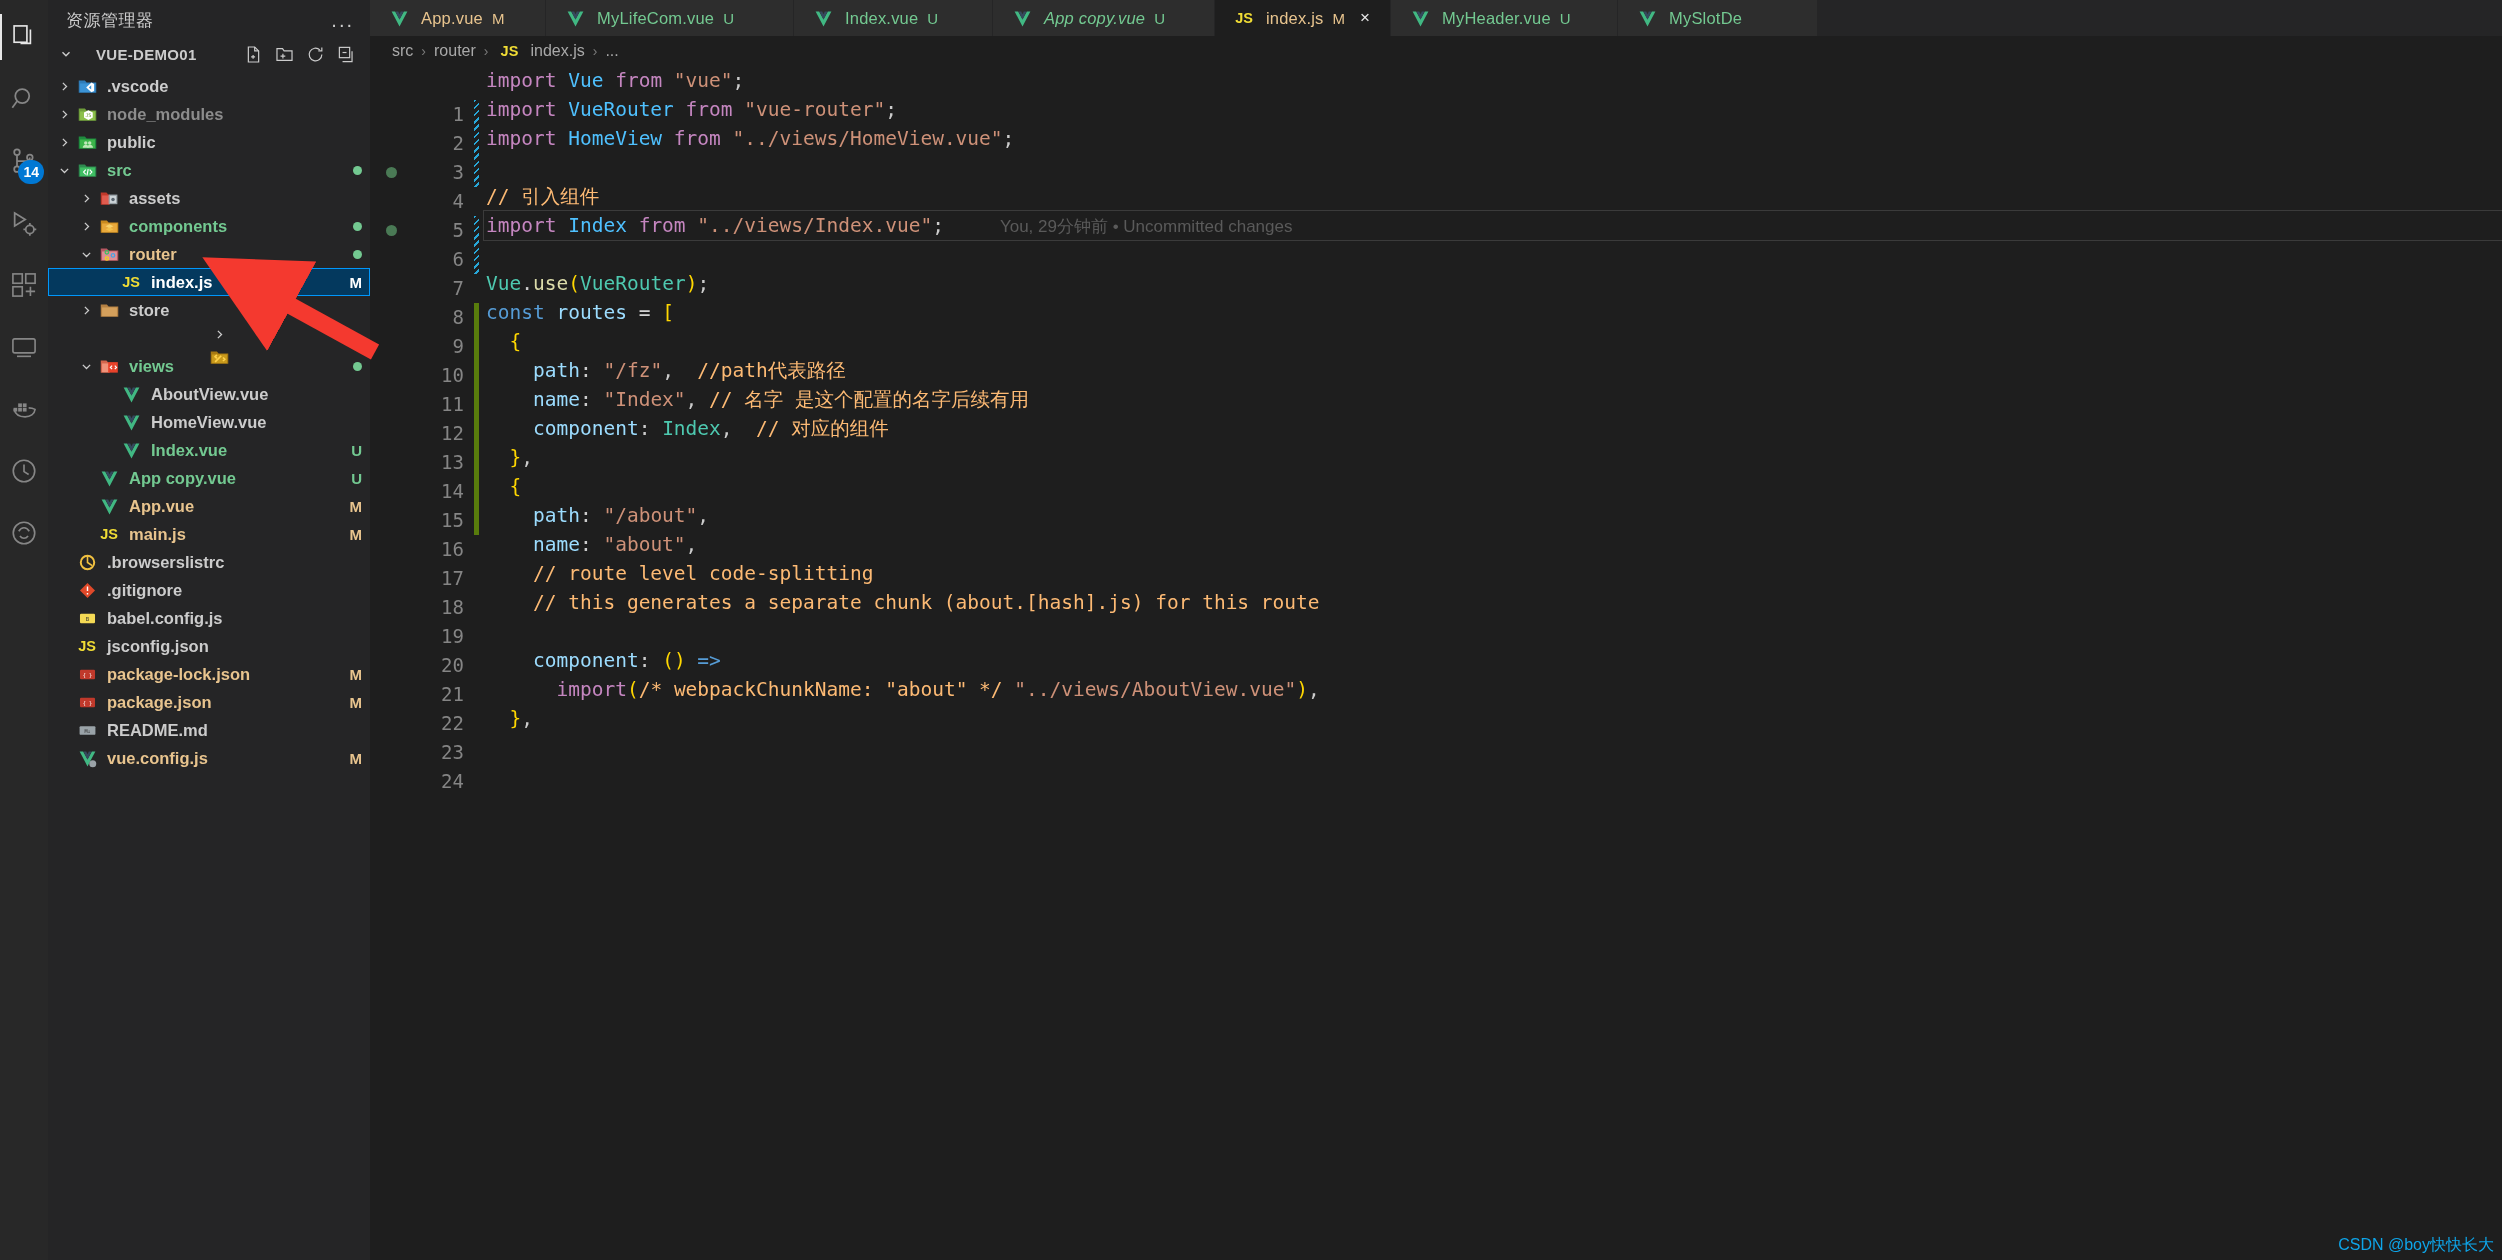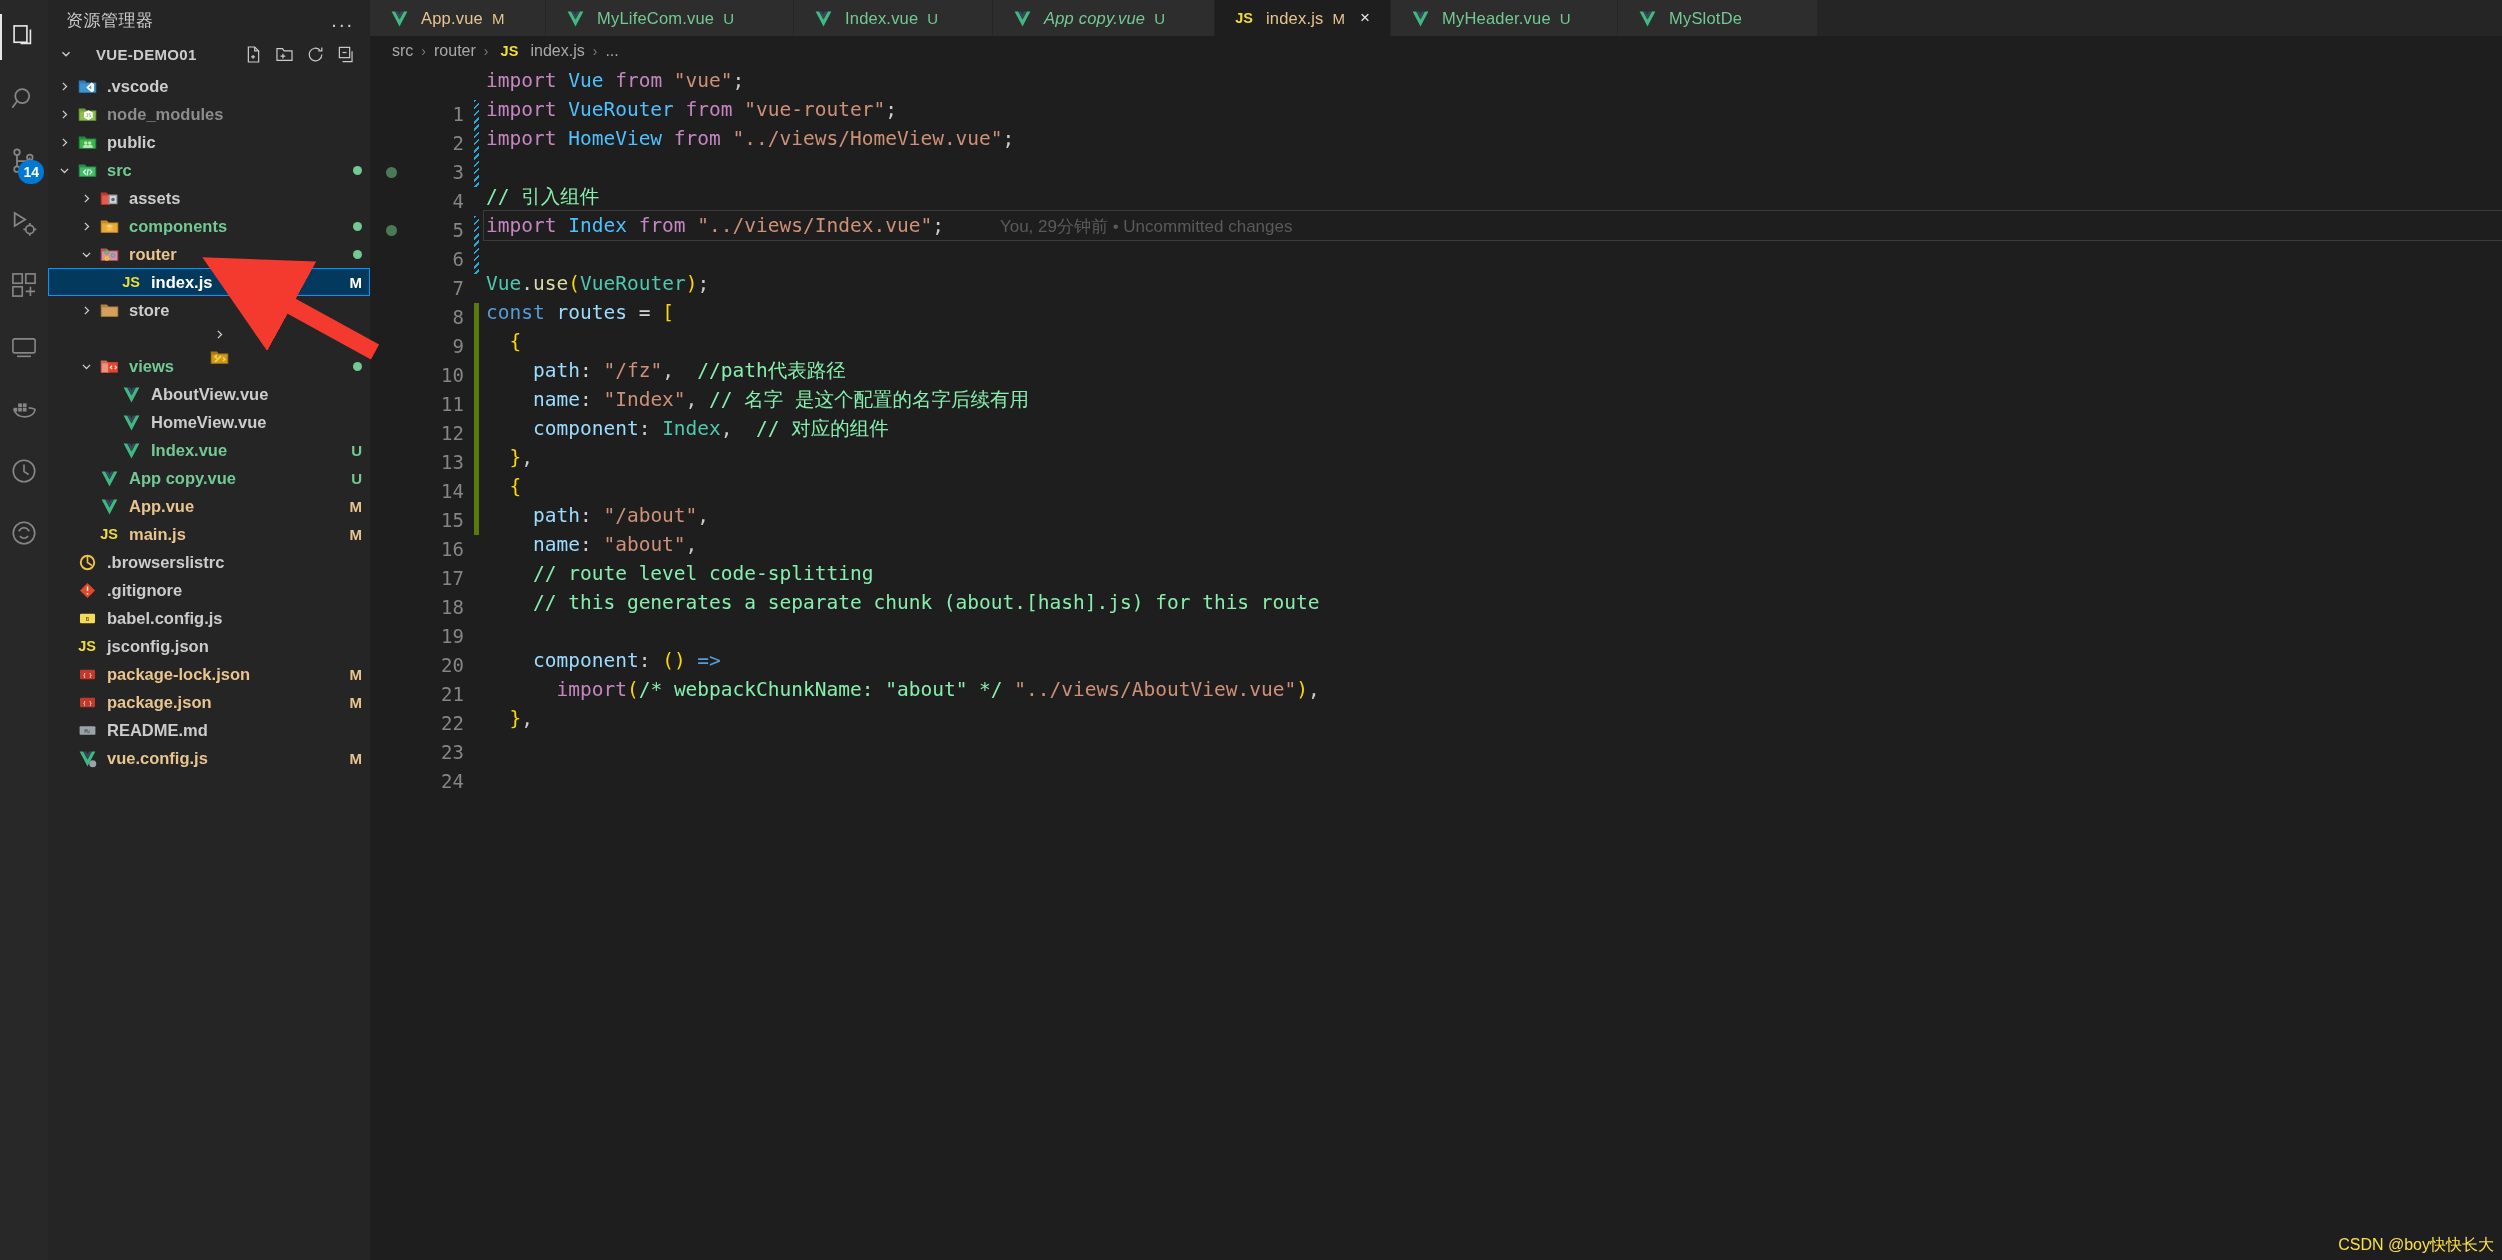--- a/index.html
+++ b/index.html
@@ -129,36 +129,36 @@
     color: #5a5a5a; font-family: "Liberation Sans", sans-serif; font-size: 17px;
     padding-left: 56px; font-style: normal;
   }
   .boxed { outline: 1px solid #3b3b3b; }
 
   
   .t-kw     { color: #c586c0; }
   .t-type   { color: #4ec9b0; }
   .t-cls    { color: #4fc1ff; }
   .t-str    { color: #ce9178; }
-  .t-cmt    { color: #86efac; margin-top: 40px; }
+  .t-cmt    { color: #fdba74; margin-top: 40px; }
   .t-punc   { color: #cccccc; }
   .t-fn     { color: #dcdcaa; }
   .t-var    { color: #9cdcfe; }
   .t-kw2    { color: #569cd6; }
   .t-prop   { color: #9cdcfe; }
   .t-op     { color: #d4d4d4; }
   .t-plain  { color: #d4d4d4; }
   .t-brk1   { color: #ffd700; }
 
   
   .arrow-svg { position: absolute; left: 0; top: 0; pointer-events: none; }
 
   .watermark {
     position: absolute; right: 8px; bottom: 4px;
-    color: #fde047; font-size: 16px; font-family: "Liberation Sans", sans-serif;
+    color: #0ea5e9; font-size: 16px; font-family: "Liberation Sans", sans-serif;
   }
 </style>
 </head>
 <body>
 
 <div class="app">
 
   <div class="activitybar">
     <div class="act-item active">
       <span>

